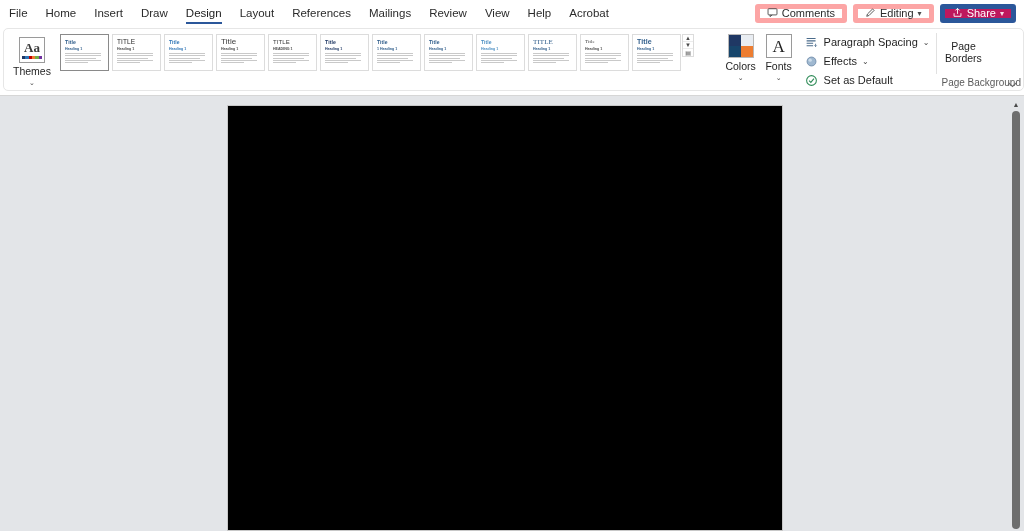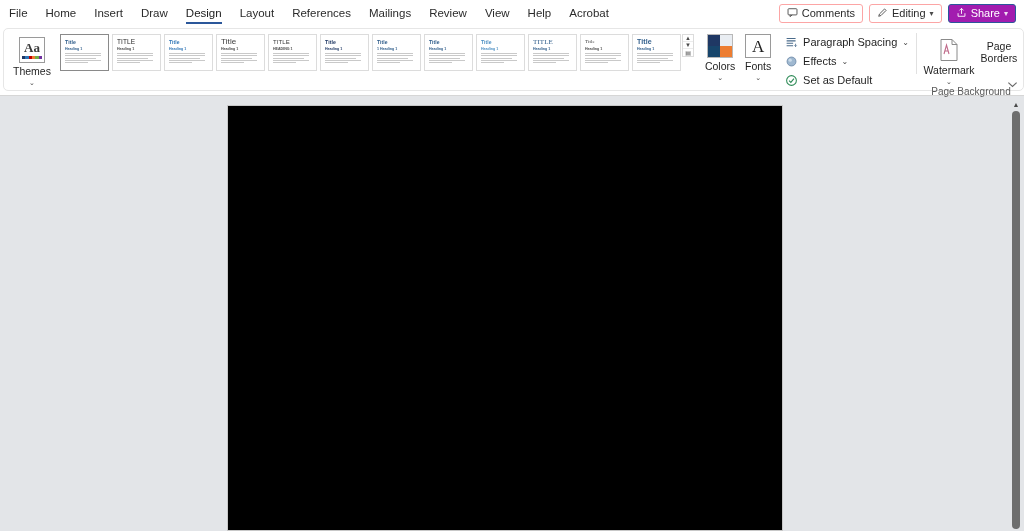--- a/index.html
+++ b/index.html
@@ -39,30 +39,30 @@
   .tabbar-right {
     margin-left: auto;
     display: flex;
     align-items: center;
     gap: 6px;
     padding-right: 8px;
   }
   .pill {
     display: flex; align-items: center; gap: 4px;
     height: 19px;
-    border: 1px solid #fca5a5;
+    border: 5px solid #fca5a5;
     border-radius: 3px;
     background: #ffffff;
     font-size: 11px;
     color: #2b2b2b;
     padding: 0 7px;
     white-space: nowrap;
   }
   .pill.share {
-    background: #a21caf;
+    background: #be185d;
     border-color: #2b579a;
     color: #ffffff;
   }
   .caret { font-size: 8px; opacity: .85; }
 
   
   .ribbon {
     height: 70px;
     background: #ffffff;
     display: flex;
@@ -488,31 +488,20 @@
           </div>
         </div>
       </div>
       <div class="group-label">&nbsp;</div>
     </div>
 
     <div class="sep"></div>
 
     <div class="group">
       <div class="group-body" style="padding-top:4px;">
-        <div class="bigbtn" style="width:56px;">
-          <div class="pgicon">
-            <svg width="22" height="24" viewBox="0 0 22 24">
-                <path d="M3 1.5 h11 l5 5 v16 h-16 z" fill="#ffffff" stroke="#8a8a8a" stroke-width="1"></path>
-                <path d="M14 1.5 v5 h5" fill="none" stroke="#8a8a8a" stroke-width="1"></path>
-                <path d="M6 16 L8.5 7 L11 16 M6.9 13 h3.2" fill="none" stroke="#c06a8a" stroke-width="1.1"></path>
-              </svg>
-          </div>
-          <div class="lbl">Watermark</div>
-          <div class="dd">⌄</div>
-        </div>
         <div class="bigbtn" style="width:44px;">
 
           <div class="lbl">Page Borders</div>
         </div>
       </div>
       <div class="group-label">Page Background</div>
     </div>
 
   </div>
 

